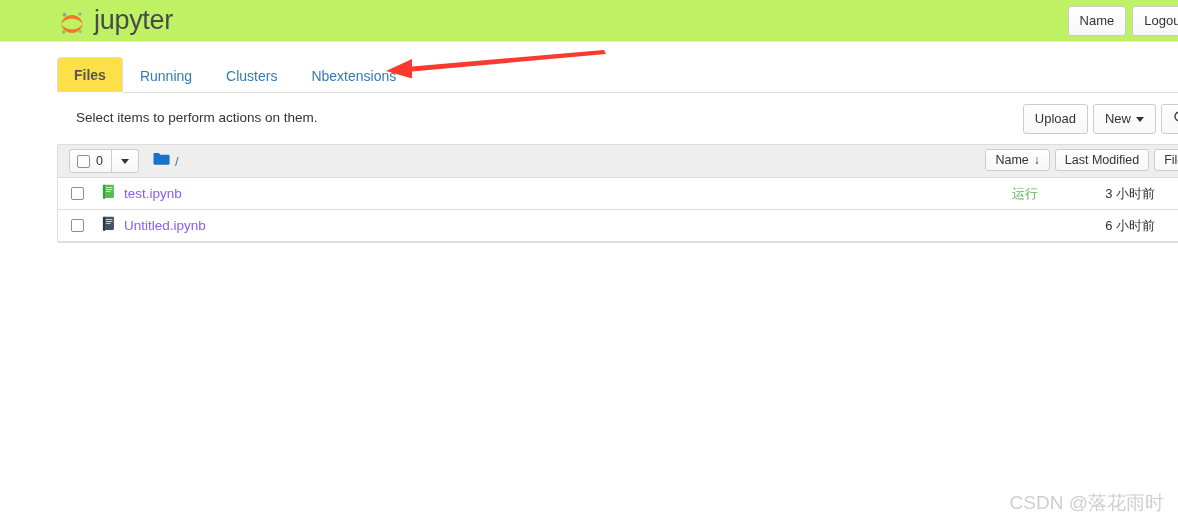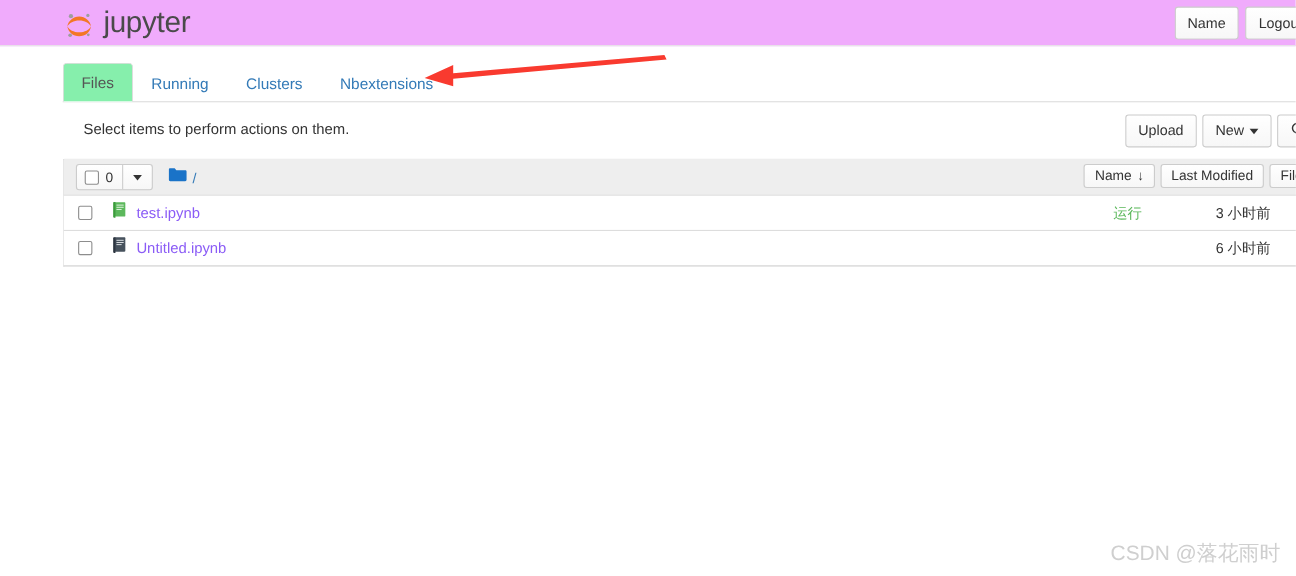--- a/index.html
+++ b/index.html
@@ -16,21 +16,21 @@
     width: 1178px;
     height: 524px;
     background: #ffffff;
   }
 
   
   .site-header {
     position: relative;
     height: 42px;
     border-bottom: 1px solid #e7e7e7;
-    background: #f0abfc;
+    background: #bef264;
   }
   .brand {
     position: absolute;
     left: 57px;
     top: 0;
     height: 42px;
     display: flex;
     align-items: center;
     gap: 7px;
     text-decoration: none;
@@ -93,24 +93,25 @@
     color: #337ab7;
     cursor: pointer;
     border: 1px solid transparent;
     border-bottom: none;
     margin-bottom: -1px;
     line-height: 1.3;
     border-radius: 4px 4px 0 0;
   }
   .tab.active {
     color: #555555;
-    background: #86efac;
+    background: #fde047;
     border: 1px solid #dddddd;
     border-bottom-color: #ffffff;
     cursor: default;
+    font-weight: bold;
   }
 
   
   .annotation-arrow {
     position: absolute;
     left: 382px;
     top: 48px;
     width: 230px;
     height: 36px;
     pointer-events: none;

